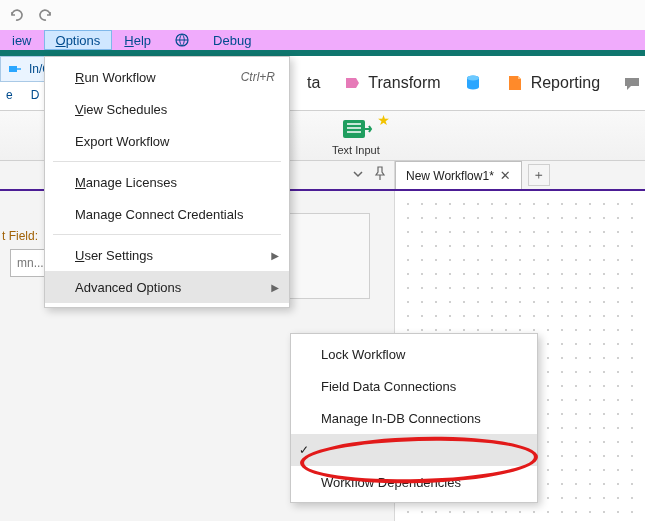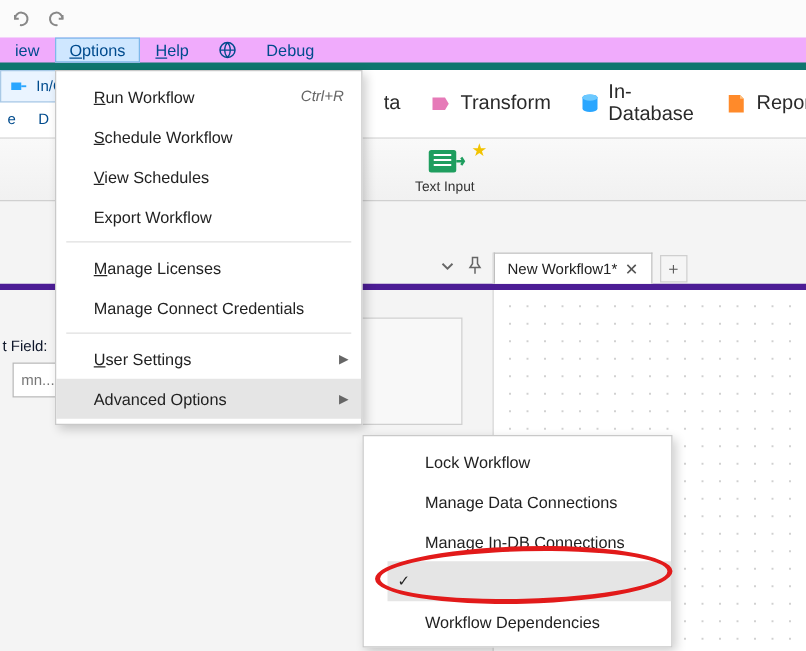--- a/index.html
+++ b/index.html
@@ -12,45 +12,45 @@
   .menuitem .ul { text-decoration: underline; }
   .menuitem.iconitem svg { display: block; }
   .ribbon { height: 55px; background: #fff; border-bottom: 1px solid #d0d0d0; display: flex; align-items: center; padding-left: 2px; gap: 2px; }
   .ribbonbtn { display: flex; align-items: center; gap: 6px; padding: 4px 10px; font-size: 16px; color: #2a2a2a; }
   .ribbonbtn .ricon { width: 20px; height: 20px; display:flex; align-items:center; justify-content:center; }
   .toolstrip { height: 50px; background: linear-gradient(#f9f9f9,#f1f1f1); border-bottom: 1px solid #d0d0d0; display:flex; align-items:center; }
   .tool-text-input { margin-left: 332px; display:flex; flex-direction:column; align-items:center; gap:2px; position:relative; }
   .tool-text-input .star { position:absolute; top:-4px; right:-10px; color:#f2c300; font-size:14px; }
   .tool-text-input svg { display:block; }
   .tool-label { font-size: 11px; color:#333; }
-  .tabrow { height: 30px; display:flex; align-items:center; border-bottom:5px solid #4c1d95;margin-top:41px; }
+  .tabrow { height: 30px; display:flex; align-items:center; border-bottom:2px solid #4c1d95; }
   .tabrow .left { flex:0 0 395px; height:100%; display:flex; align-items:center; justify-content:flex-end; gap:10px; padding-right:8px; border-right:1px solid #d8d8d8; }
   .tabrow .right { display:flex; align-items:center; height:100%; }
   .tab { height:100%; display:flex; align-items:center; padding:0 10px; border:1px solid #bfbfbf; border-bottom:none; background:#fff; gap:6px; font-size:12px; }
   .tab .close { font-size:13px; color:#555;}
   .plus { width:22px; height:22px; border:1px solid #cfcfcf; display:flex; align-items:center; justify-content:center; margin-left:6px; color:#555; background:#f5f5f5; }
   .pin,.chev { color:#555; }
   .workarea { display:flex; height: calc(521px - 30px - 26px - 55px - 50px - 30px); }
   .leftpanel { width: 395px; border-right:1px solid #d8d8d8; padding: 20px 10px 10px 0; position:relative; }
   .canvas { flex:1; background:#fff; background-image: radial-gradient(circle,#d0d0d0 1px, transparent 1px); background-size: 14px 14px; background-position: 6px 6px; }
   .field-row { display:flex; align-items:center; gap:6px; margin-top:18px; }
-  .field-label { width:38px; text-align:right; font-size:12px; color:#0f172a; }
+  .field-label { width:38px; text-align:right; font-size:12px; color:#a16207; }
   .combo { display:flex; align-items:center; border:1px solid #b8b8b8; background:#fff; height:28px; flex:1; max-width:300px; }
   .combo input { border:none; outline:none; flex:1; padding:0 6px; font-size:12px; color:#777; background:transparent; }
   .combo .arrow { width:26px; height:100%; border-left:1px solid #ddd; display:flex; align-items:center; justify-content:center; color:#555; }
   .preview-box { position:absolute; top:22px; left:280px; width:90px; height:86px; border:1px solid #cfcfcf; background:#f8f8f8; }
   .dropdown { position:absolute; background:#fff; border:1px solid #c9c9c9; box-shadow: 3px 3px 8px rgba(0,0,0,0.2); font-size:13px; padding:4px 0; }
   .dropdown .row { height:32px; display:flex; align-items:center; padding:0 30px 0 30px; white-space:nowrap; position:relative; }
   .dropdown .row:hover, .dropdown .row.hover { background:#e5e5e5; }
   .dropdown .row .shortcut { position:absolute; right:14px; color:#666; font-size:12px;font-style:italic; }
   .dropdown .row .subarrow { position:absolute; right:10px; color:#666; font-size:10px; }
   .dropdown .row .check { position:absolute; left:8px; font-size:12px; color:#222; }
   .dropdown hr { border:none; border-top:1px solid #e0e0e0; margin:4px 8px; }
   #menu-options { top: 56px; left: 44px; width: 246px; }
-  #menu-advanced { top: 348px; left: 290px; width: 248px; padding-left: 19px; }
+  #menu-advanced { top: 333px; left: 290px; width: 248px; }
   .annot-ellipse { position:absolute; top:437px; left:300px; width:238px; height:46px; border:4px solid #e21a1a; border-radius:50%/50%; transform:rotate(-1.5deg); pointer-events:none; }
   .subnav-tab { position:absolute; top:56px; left:0; height:26px; background:#eaf4ff; border:1px solid #a9c9e6; display:flex; align-items:center; padding:0 8px; gap:8px; font-size:12px; color:#004b8d; }
   .subnav-items { position:absolute; top:88px; left:0; display:flex; gap:18px; padding-left:6px; font-size:12px; color:#004b8d; }
   svg { overflow: visible; }
 </style>
 </head>
 <body>
 
 <div class="topstrip">
   <span class="iconbtn">
@@ -113,21 +113,20 @@
     <span>Transform</span>
   </div>
   <div class="ribbonbtn">
     <span class="ricon">
         <svg width="18" height="18" viewBox="0 0 18 18">
           <ellipse cx="9" cy="4" rx="6" ry="2.5" fill="#2aa6ff"></ellipse>
           <path d="M3 4 V13 A6 2.5 0 0 0 15 13 V4" fill="#2aa6ff"></path>
           <ellipse cx="9" cy="4" rx="6" ry="2.5" fill="#6cc9ff"></ellipse>
         </svg>
       </span>
-    <span>In-Database</span>
   </div>
   <div class="ribbonbtn">
     <span class="ricon">
         <svg width="18" height="18" viewBox="0 0 18 18">
           <path d="M3 2 H12 L15 5 V16 H3 Z" fill="#ff8a2a"></path>
           <path d="M12 2 V5 H15" fill="#ffc180"></path>
         </svg>
       </span>
     <span>Reporting</span>
   </div>
@@ -196,23 +195,20 @@
   </div>
   <div class="canvas"></div>
 </div>
 
 <div id="menu-options" class="dropdown">
   <div class="row">
     <span><span style="text-decoration:underline">R</span><span>un Workflow</span></span>
     <span class="shortcut">Ctrl+R</span>
   </div>
   <div class="row">
-    <span><span style="text-decoration:underline">S</span><span>chedule Workflow</span></span>
-  </div>
-  <div class="row">
     <span><span style="text-decoration:underline">V</span><span>iew Schedules</span></span>
   </div>
   <div class="row">
       <span>Export Workflow</span>
     </div>
   <hr>
   <div class="row">
     <span><span style="text-decoration:underline">M</span><span>anage Licenses</span></span>
   </div>
   <div class="row">
@@ -227,21 +223,21 @@
     <span>Advanced Options</span>
     <span class="subarrow">▶</span>
   </div>
 </div>
 
 <div id="menu-advanced" class="dropdown">
   <div class="row">
       <span>Lock Workflow</span>
     </div>
   <div class="row">
-      <span>Manage Data Connections</span>
+      <span>Field Data Connections</span>
     </div>
   <div class="row">
       <span>Manage In-DB Connections</span>
     </div>
   <div class="row hover">
     <span class="check">✓</span>
   </div>
   <div class="row">
       <span>Workflow Dependencies</span>
     </div>

